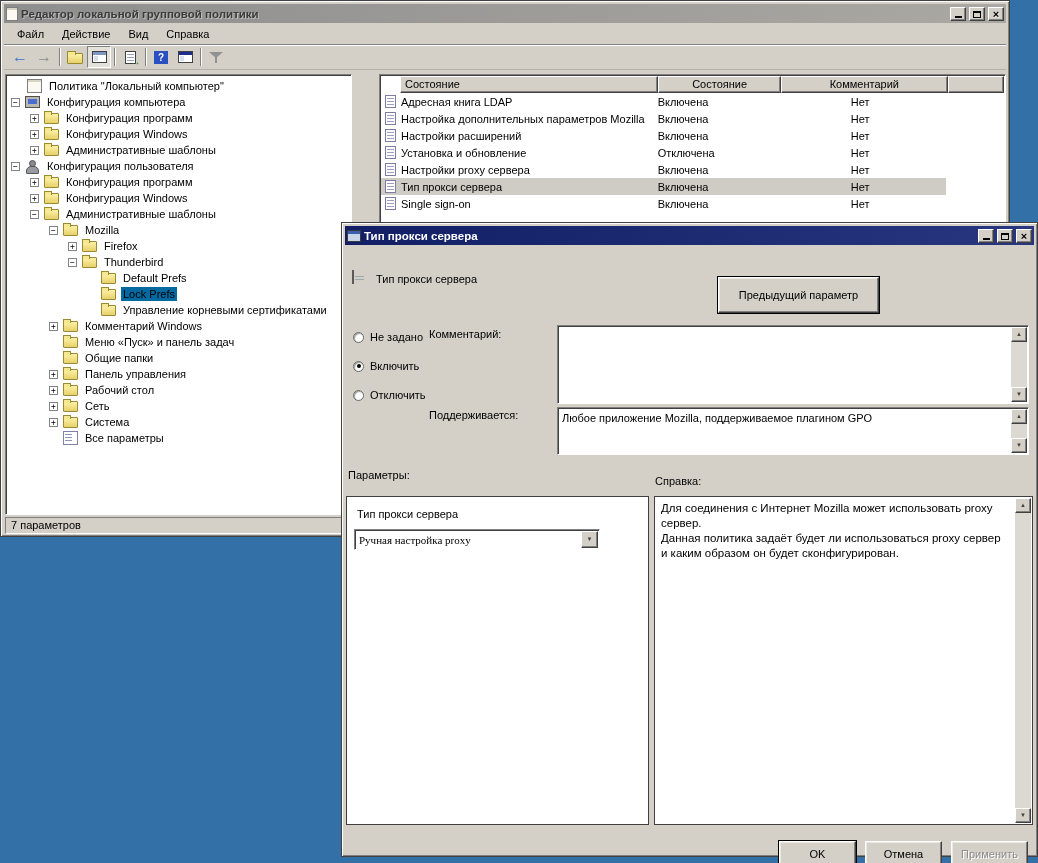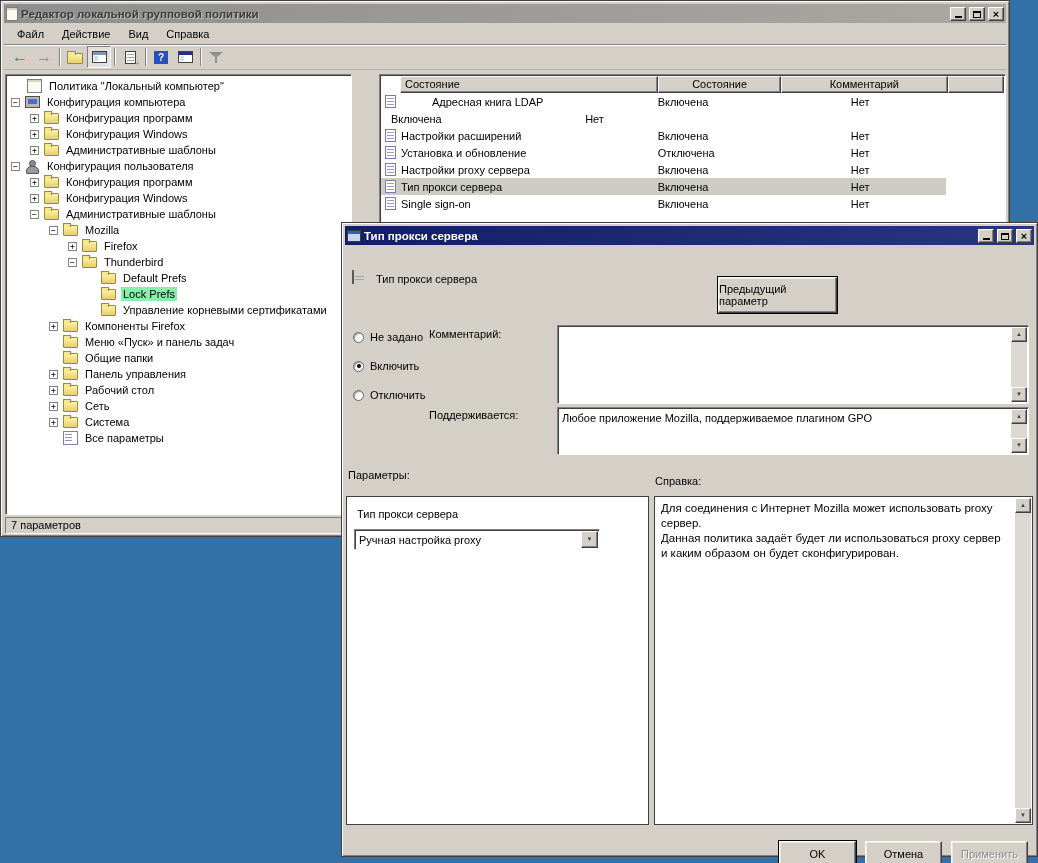--- a/index.html
+++ b/index.html
@@ -76,21 +76,21 @@
   .t-computer { width:15px; height:12px; background:#bcb8b0; border:1px solid #50504e; }
   .t-computer::before { content:""; position:absolute; left:2px; top:2px; right:2px; bottom:3px; background:#4a6ed0; }
   .t-user { width:13px; height:13px; }
   .t-user::before { content:""; position:absolute; left:4px; top:0; width:5px; height:5px; border-radius:50%; background:#8a8a8a; border:1px solid #55555a;}
   .t-user::after { content:""; position:absolute; left:1px; top:6px; width:11px; height:6px;
       border-radius:5px 5px 1px 1px; background:#9a9aa2; border:1px solid #55555a; }
   .t-list { width:11px; height:14px; background:#fff; border:1px solid #8080a8; }
   .t-list::before { content:""; position:absolute; left:1px; top:2px; width:7px; height:9px;
       background:repeating-linear-gradient(to bottom,#8c94c0 0 1px,transparent 1px 3px); }
   .t-label { padding:1px 2px; }
-  .tree-row.sel .t-label { background:#86efac; }
+  .tree-row.sel .t-label { background:#0369a1; }
   
   .lheader { display:flex;padding-left:19px; }
   .lh { height:17px; background:#d4d0c8; border:1px solid; border-color:#fff #404040 #404040 #fff;
         box-shadow: inset -1px -1px 0 #808080; padding:1px 4px; overflow:hidden; white-space:nowrap; }
   .lh.center { text-align:center; }
   .lrow { display:flex; height:17px; align-items:center; white-space:nowrap; }
   .lc { height:17px; display:flex; align-items:center; overflow:hidden; padding:0 4px; }
   .lc.center { justify-content:center; }
   .lrow.sel .lc:not(.nofill) { background:#cfccc5; }
   .doc-icon { width:11px; height:13px; flex:0 0 11px; background:#fff; border:1px solid #7c7ca4;
@@ -111,21 +111,21 @@
   .radio.checked::after { content:""; width:4px; height:4px; border-radius:50%; background:#000; }
   .field { background:#fff; border:1px solid; border-color:#808080 #fff #fff #808080;
       box-shadow: inset 1px 1px 0 #404040; position:absolute; }
   .vscroll { position:absolute; right:1px; top:1px; bottom:1px; width:16px; background:#dcd9d2; }
   .sb-btn { position:absolute; left:0; width:16px; height:15px; background:#d4d0c8;
       border:1px solid; border-color:#fff #404040 #404040 #fff; box-shadow: inset -1px -1px 0 #808080;
       font-size:6px; color:#404040; text-align:center; line-height:13px; }
   .sb-btn.up { top:0; } .sb-btn.down { bottom:0; }
   .groupbox { position:absolute; background:#fff; border:1px solid #404040; }
   .combo { position:absolute; background:#fff; border:1px solid; border-color:#808080 #fff #fff #808080;
-      box-shadow: inset 1px 1px 0 #404040; display:flex; align-items:center; }
+      box-shadow: inset 1px 1px 0 #404040; display:flex; align-items:center;font-family:Liberation Serif, serif; }
   .combo-text { flex:1; padding:0 4px; white-space:nowrap; overflow:hidden; }
   .combo-btn { width:17px; height:17px; margin:1px; background:#d4d0c8; border:1px solid;
       border-color:#fff #404040 #404040 #fff; box-shadow: inset -1px -1px 0 #808080;
       font-size:6px; color:#404040; text-align:center; line-height:15px; flex:0 0 17px;}
   .help-text { position:absolute; left:2px; top:2px; right:19px; bottom:2px; padding:2px 4px;
       white-space:pre-line; line-height:15px; font-size:11.5px; overflow:hidden; }
   .dlg-setting-icon { width:16px; height:14px; background:#fff; border:1px solid #5a5a5a; position:relative; }
   .dlg-setting-icon::before { content:""; position:absolute; left:0; right:0; top:0; height:3px; background:#8090b8; }
   .dlg-setting-icon::after { content:""; position:absolute; left:2px; top:5px; width:9px; height:6px;
       background:repeating-linear-gradient(to bottom,#9aa 0 1px,transparent 1px 3px); }
@@ -275,21 +275,21 @@
       <div class="tree-row">
         <span style="flex: 0 0 80px;"></span>
         <span class="expander-ph"></span>
         <span class="t-icon t-folder"></span>
         <span class="t-label">Управление корневыми сертификатами</span>
       </div>
       <div class="tree-row">
         <span style="flex: 0 0 42px;"></span>
         <span class="expander">+</span>
         <span class="t-icon t-folder"></span>
-        <span class="t-label">Компоненты Firefox</span>
+        <span class="t-label">Комментарий Windows</span>
       </div>
       <div class="tree-row">
         <span style="flex: 0 0 42px;"></span>
         <span class="expander-ph"></span>
         <span class="t-icon t-folder"></span>
         <span class="t-label">Меню «Пуск» и панель задач</span>
       </div>
       <div class="tree-row">
         <span style="flex: 0 0 42px;"></span>
         <span class="expander-ph"></span>
@@ -330,29 +330,33 @@
 
   <div class="list-panel sunkenw">
     <div class="lheader">
         <div class="lh" style="width: 268px;">Состояние</div>
         <div class="lh center" style="width: 127px;">Состояние</div>
         <div class="lh center" style="width: 173px;">Комментарий</div>
         <div class="lh center" style="width: 58px;"></div>
       </div>
     <div>
         <div class="lrow">
-          <div class="lc" style="width: 268px; gap: 31px;">
+          <div class="lc" style="width: 268px;">
             <span class="doc-icon"></span>
             <span>Адресная книга LDAP</span>
           </div>
           <div class="lc" style="width: 127px; padding-left: 10px;">Включена</div>
           <div class="lc center" style="width: 173px;">Нет</div>
           <div class="lc nofill" style="width: 58px;"></div>
         </div>
         <div class="lrow">
+          <div class="lc" style="width: 268px;">
+            <span class="doc-icon"></span>
+            <span>Настройка дополнительных параметров Mozilla</span>
+          </div>
           <div class="lc" style="width: 127px; padding-left: 10px;">Включена</div>
           <div class="lc center" style="width: 173px;">Нет</div>
           <div class="lc nofill" style="width: 58px;"></div>
         </div>
         <div class="lrow">
           <div class="lc" style="width: 268px;">
             <span class="doc-icon"></span>
             <span>Настройки расширений</span>
           </div>
           <div class="lc" style="width: 127px; padding-left: 10px;">Включена</div>
@@ -415,21 +419,21 @@
       </span>
     <span class="wbtn">
         <span class="g-close">×</span>
       </span>
   </div>
   <div style="position:relative;height:608px;">
 
     <span class="dlg-abs dlg-setting-icon" style="left:7px;top:26px;"></span>
     <span class="dlg-abs static-text" style="left:31px;top:28px;">Тип прокси сервера</span>
 
-    <div class="dlg-abs push-btn default-btn" style="left:373px;top:32px;width:119px;height:36px;">Предыдущий параметр</div>
+    <div class="dlg-abs push-btn default-btn" style="left:373px;top:32px;width:161px;height:36px;">Предыдущий параметр</div>
 
     <div>
         <div class="radio-row" style="top: 85px;">
           <span class="radio"></span>
           <span class="radio-label">Не задано</span>
         </div>
         <div class="radio-row" style="top: 114px;">
           <span class="radio checked"></span>
           <span class="radio-label">Включить</span>
         </div>

